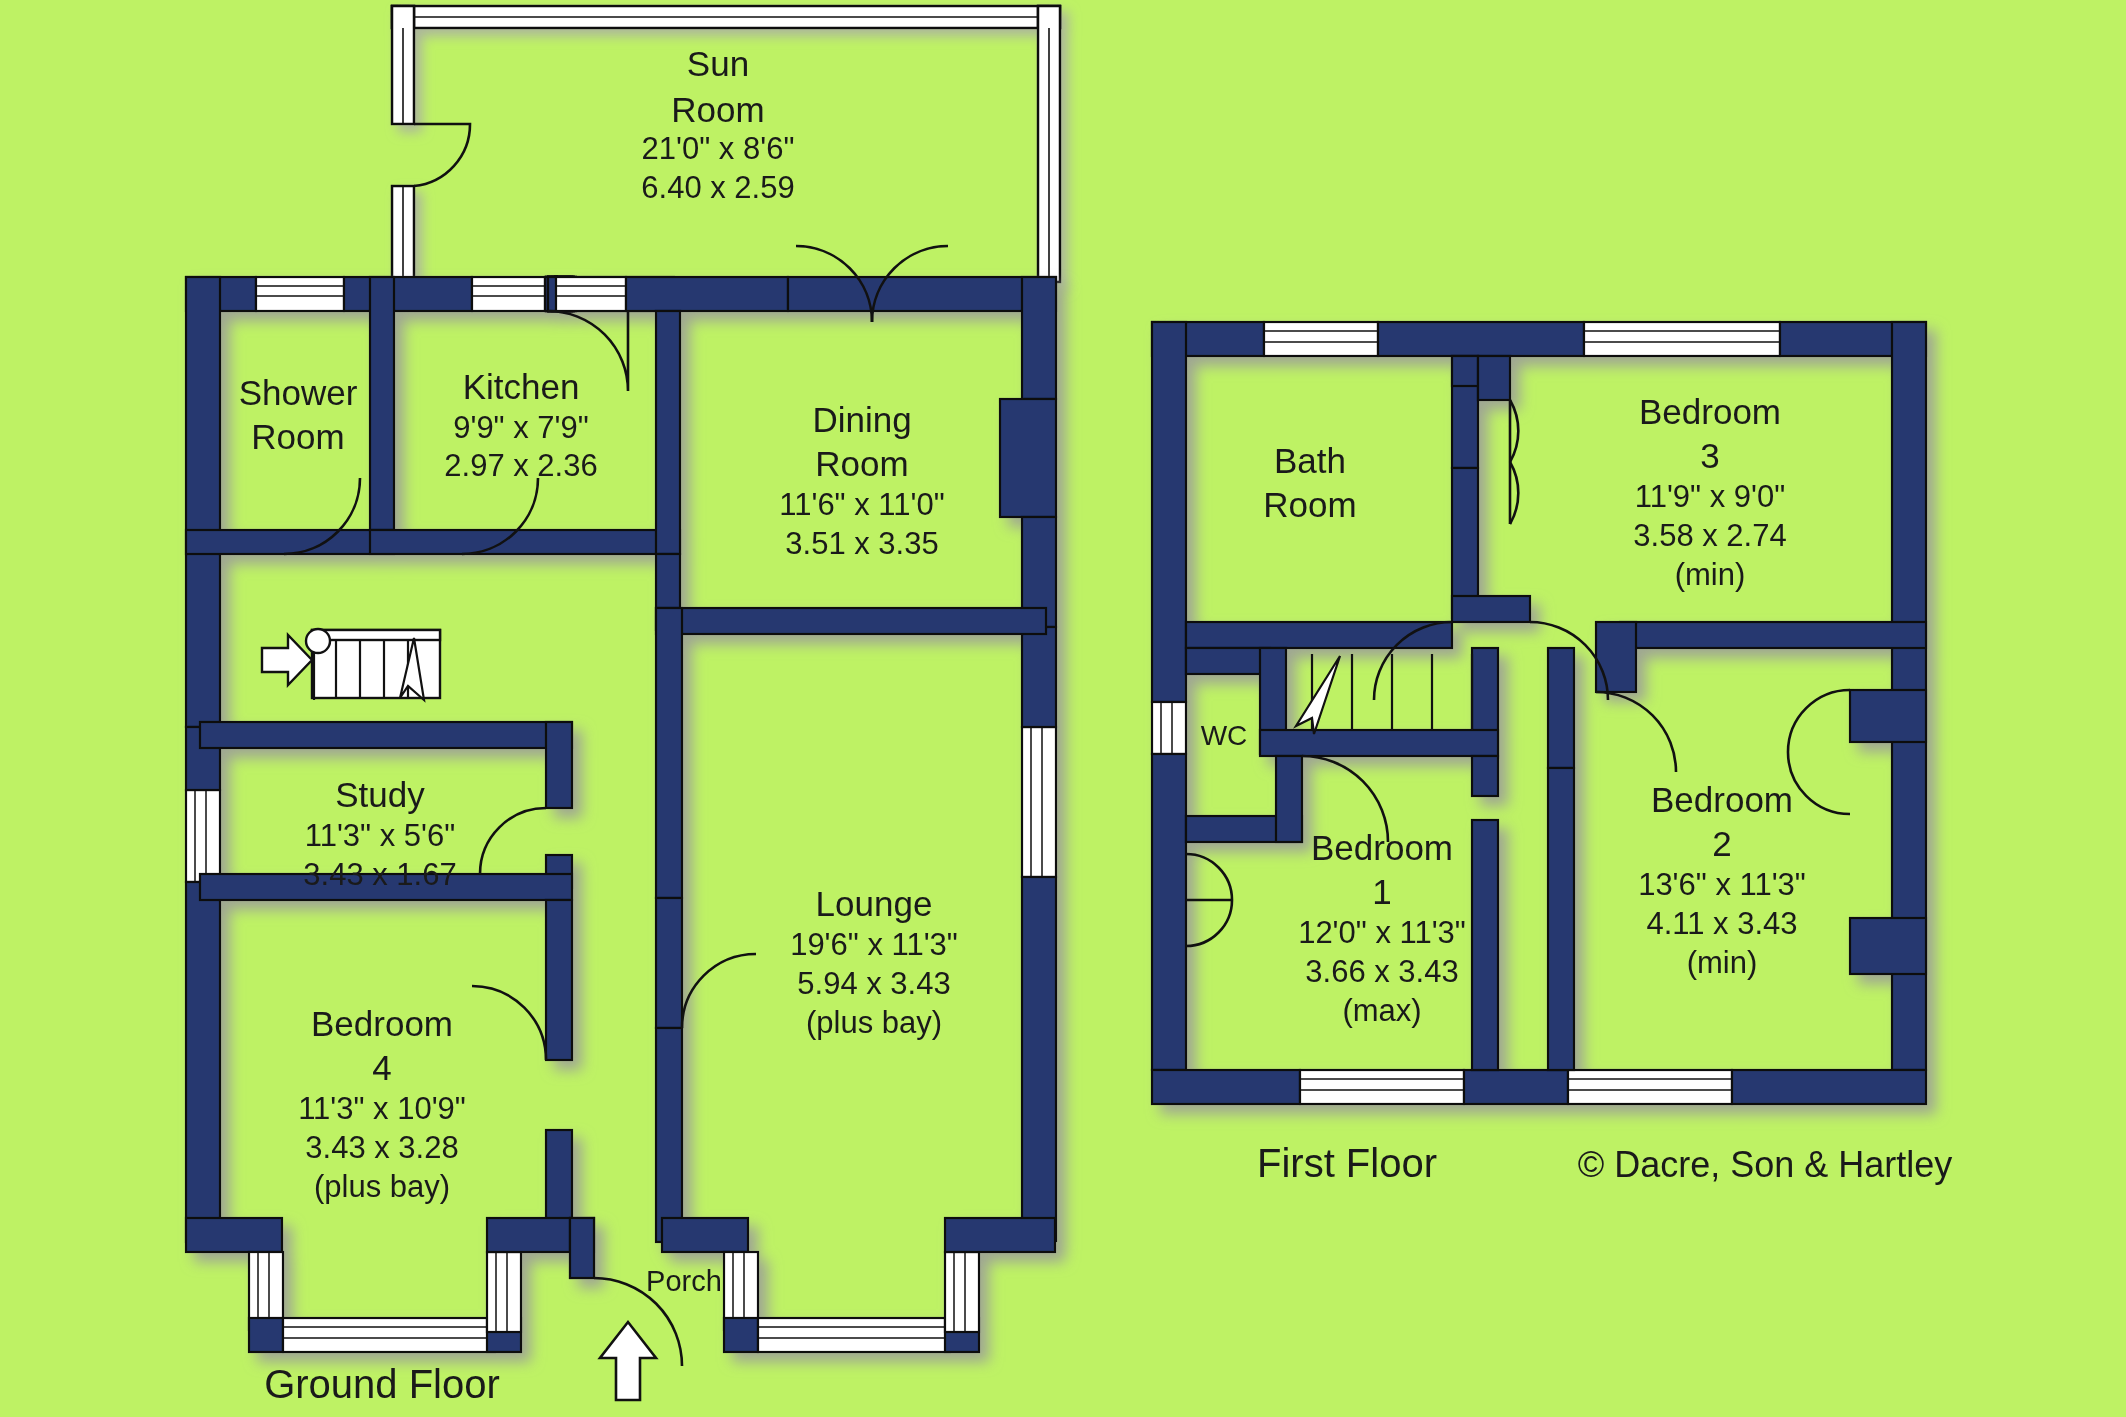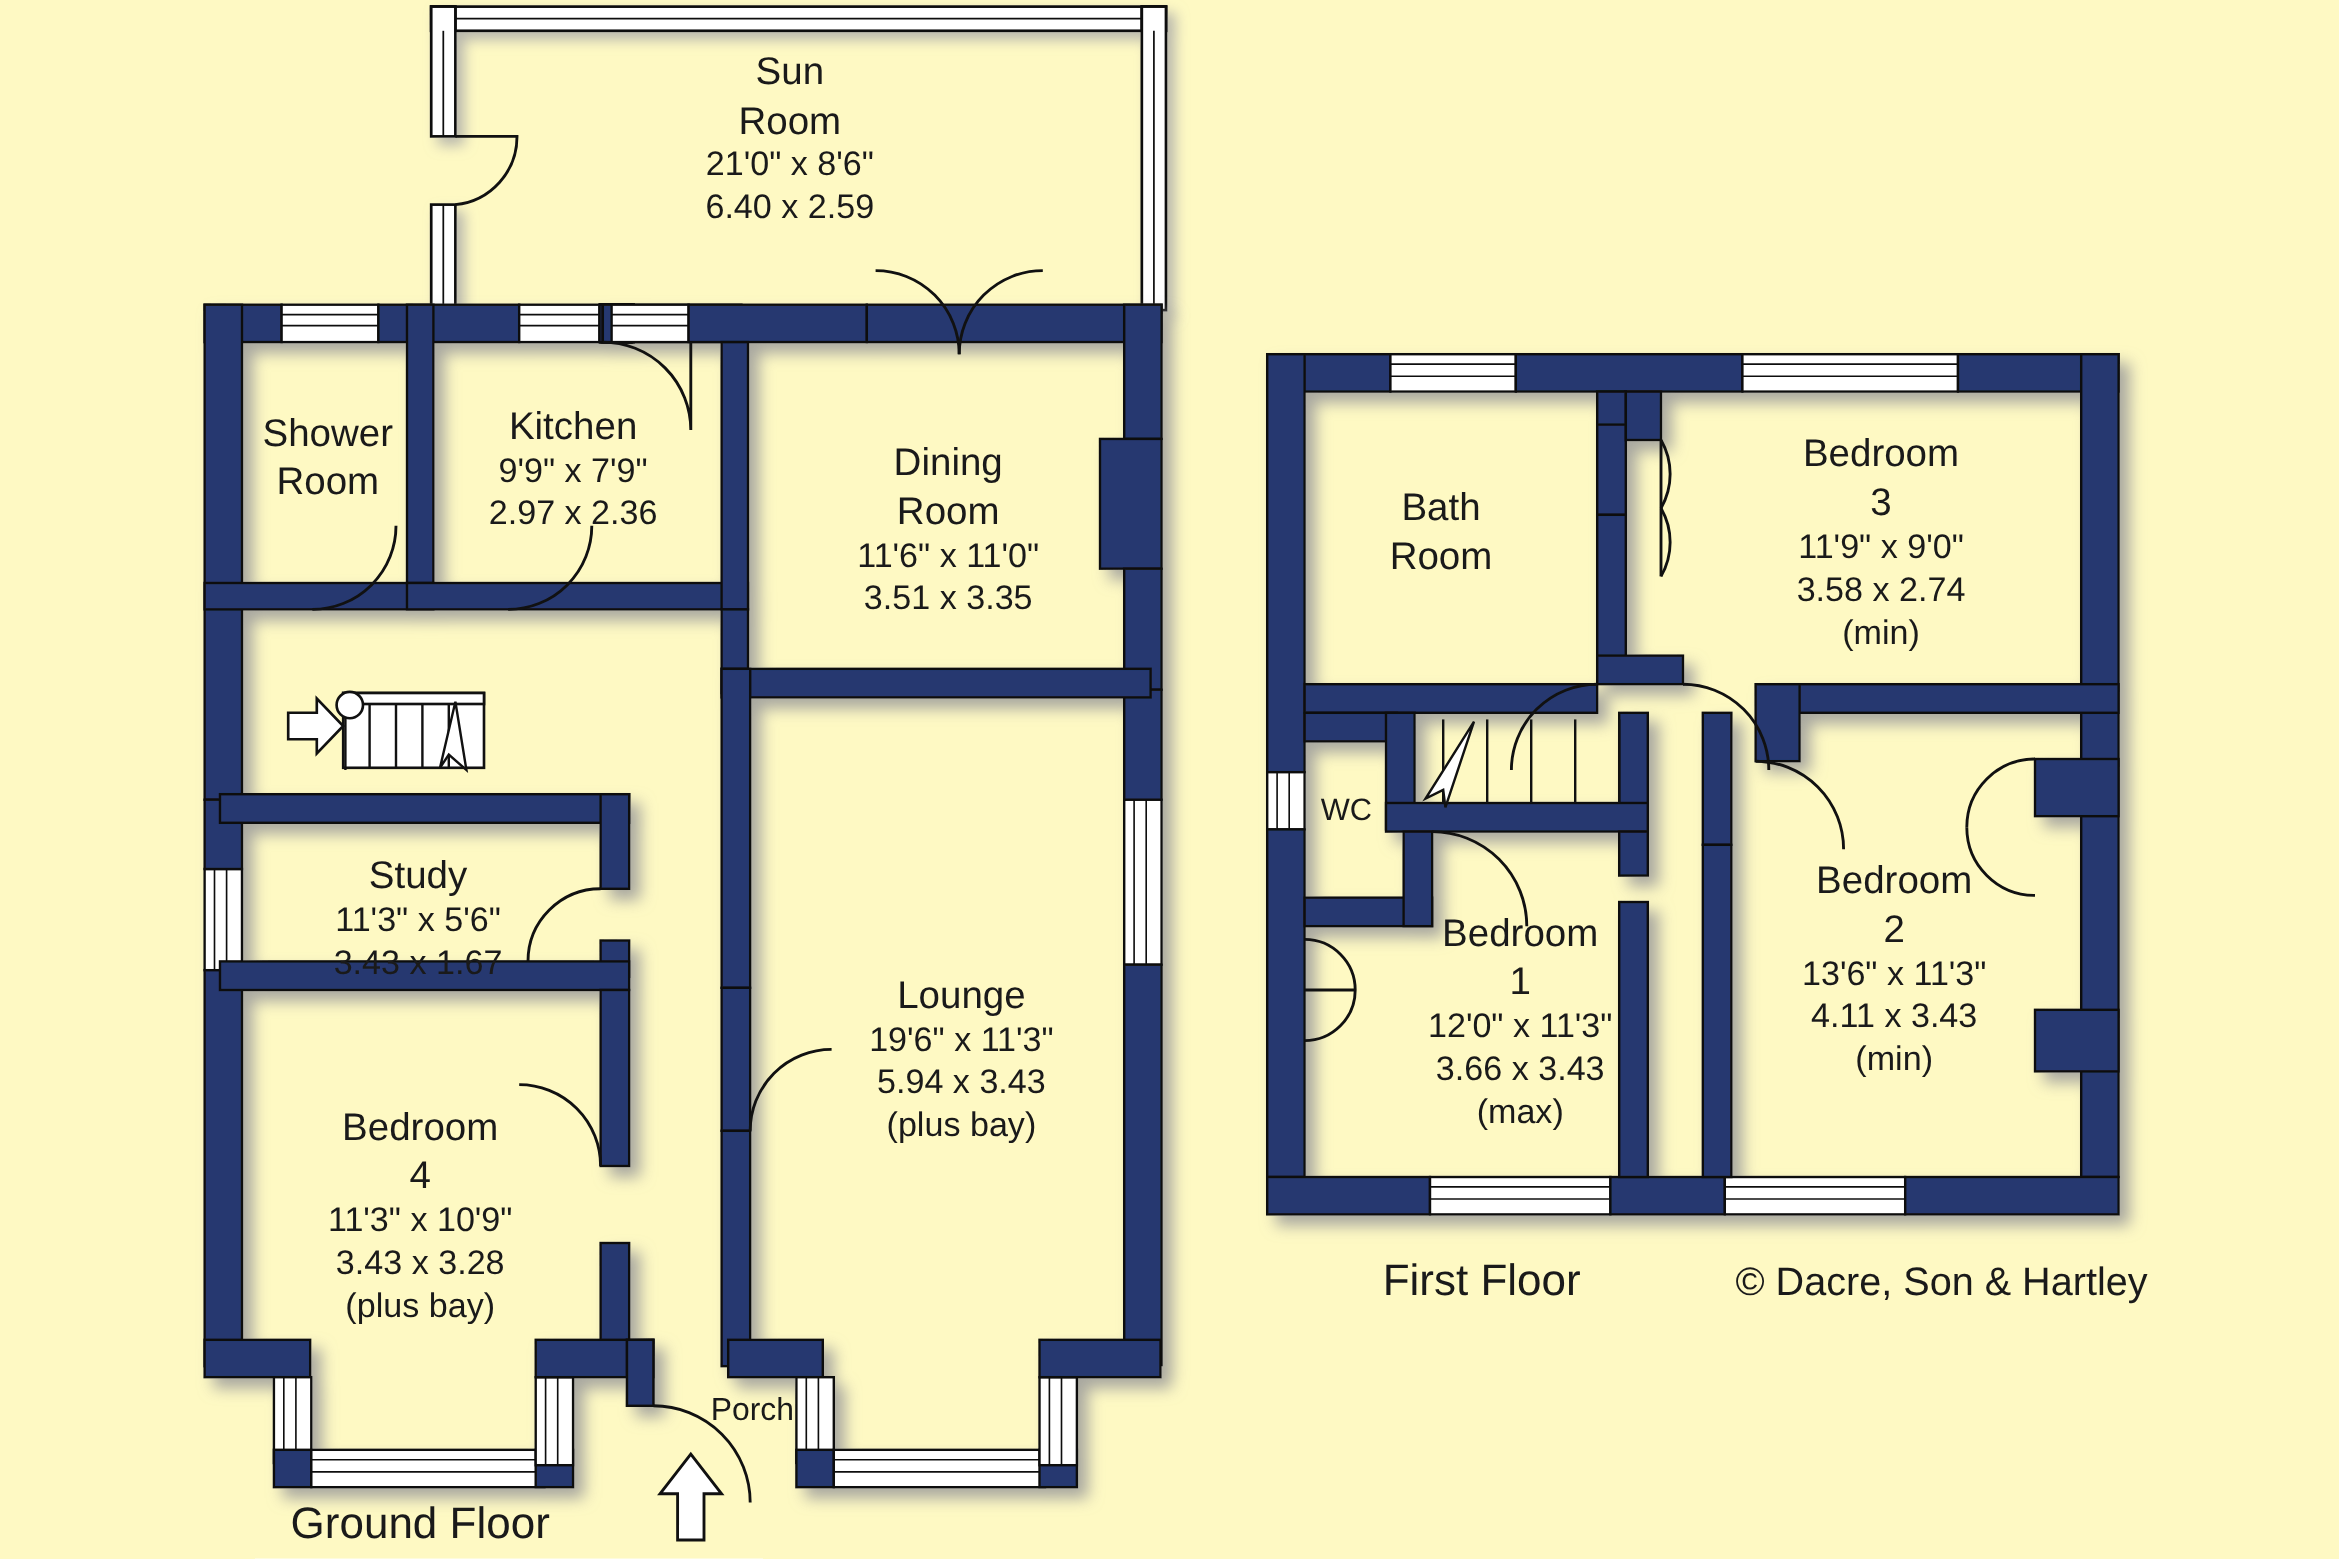--- a/index.html
+++ b/index.html
@@ -7,21 +7,21 @@
     padding: 0;
     background: #ffffff;
   }
   body {
     font-family: "Liberation Sans", sans-serif;
   }
   #stage {
     position: relative;
     width: 2126px;
     height: 1417px;
-    background: #fef9c3;
+    background: #bef264;
     overflow: hidden;
   }
   svg.plan {
     position: absolute;
     top: 0;
     left: 0;
     width: 2126px;
     height: 1417px;
   }
   text {

